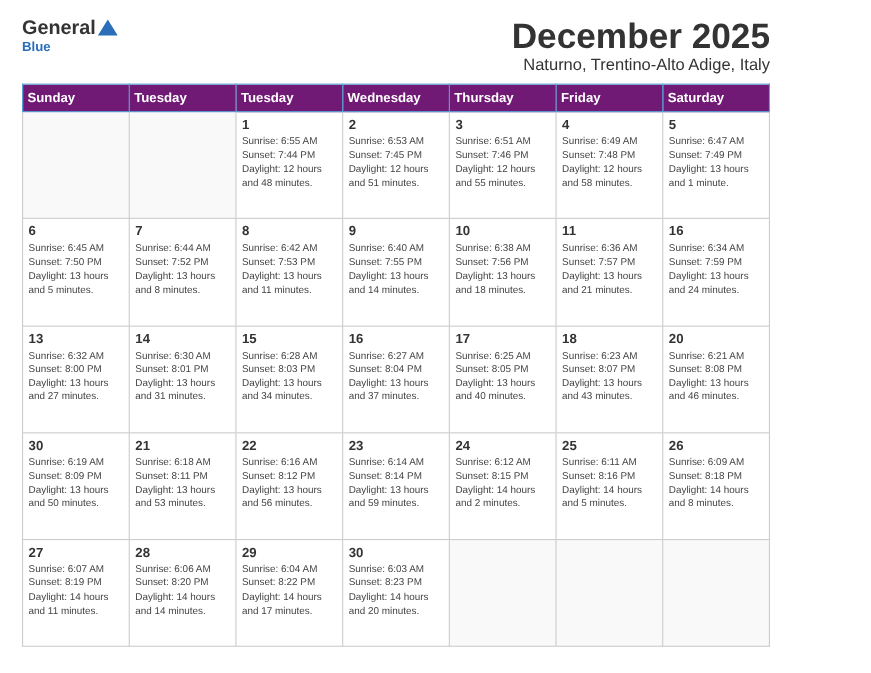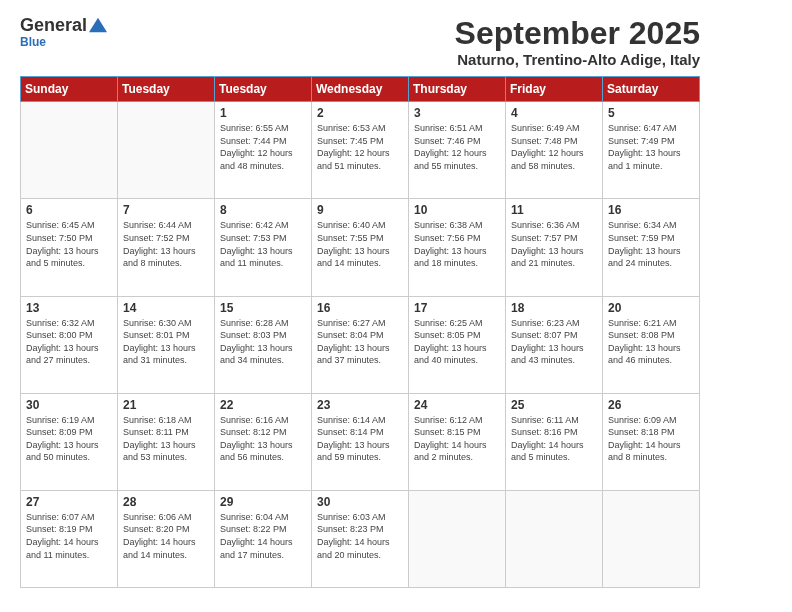--- a/index.html
+++ b/index.html
@@ -32,30 +32,29 @@
     }
     .title-month {
       font-size: 32px;
       font-weight: bold;
       color: #333;
       line-height: 1.1;
     }
     .title-location {
       font-size: 15px;
       color: #333;
-      font-weight: bold;
     }
     .calendar {
       flex: 1;
       border-collapse: collapse;
       width: 100%;
       table-layout: fixed;
     }
     .calendar th {
-      background-color: #b91c1c;
+      background-color: #701a75;
       color: #fff;
       font-size: 12px;
       font-weight: bold;
       padding: 5px 4px;
       text-align: left;
       border: 1px solid #5a9fd4;
     }
     .calendar td {
       border: 1px solid #ccc;
       vertical-align: top;
@@ -90,21 +89,21 @@
         <span style="display:flex;align-items:center;">
           <span style="font-size:18px;font-weight:bold;color:#333;">General</span>
           <svg width="18" height="18" viewBox="0 0 20 20" style="margin-left:2px;margin-top:-2px;">
             <polygon points="10,2 20,18 0,18" fill="#2a6eba"></polygon>
           </svg>
         </span>
         <span style="font-size:12px;font-weight:bold;color:#2a6eba;">Blue</span>
       </div>
     </div>
     <div class="title-block">
-      <div class="title-month">September 2025</div>
+      <div class="title-month">December 2025</div>
       <div class="title-location">Naturno, Trentino-Alto Adige, Italy</div>
     </div>
   </div>
 
   <table class="calendar">
     <thead>
       <tr>
       <th>Sunday</th>
           <th>Tuesday</th>
           <th>Tuesday</th>

